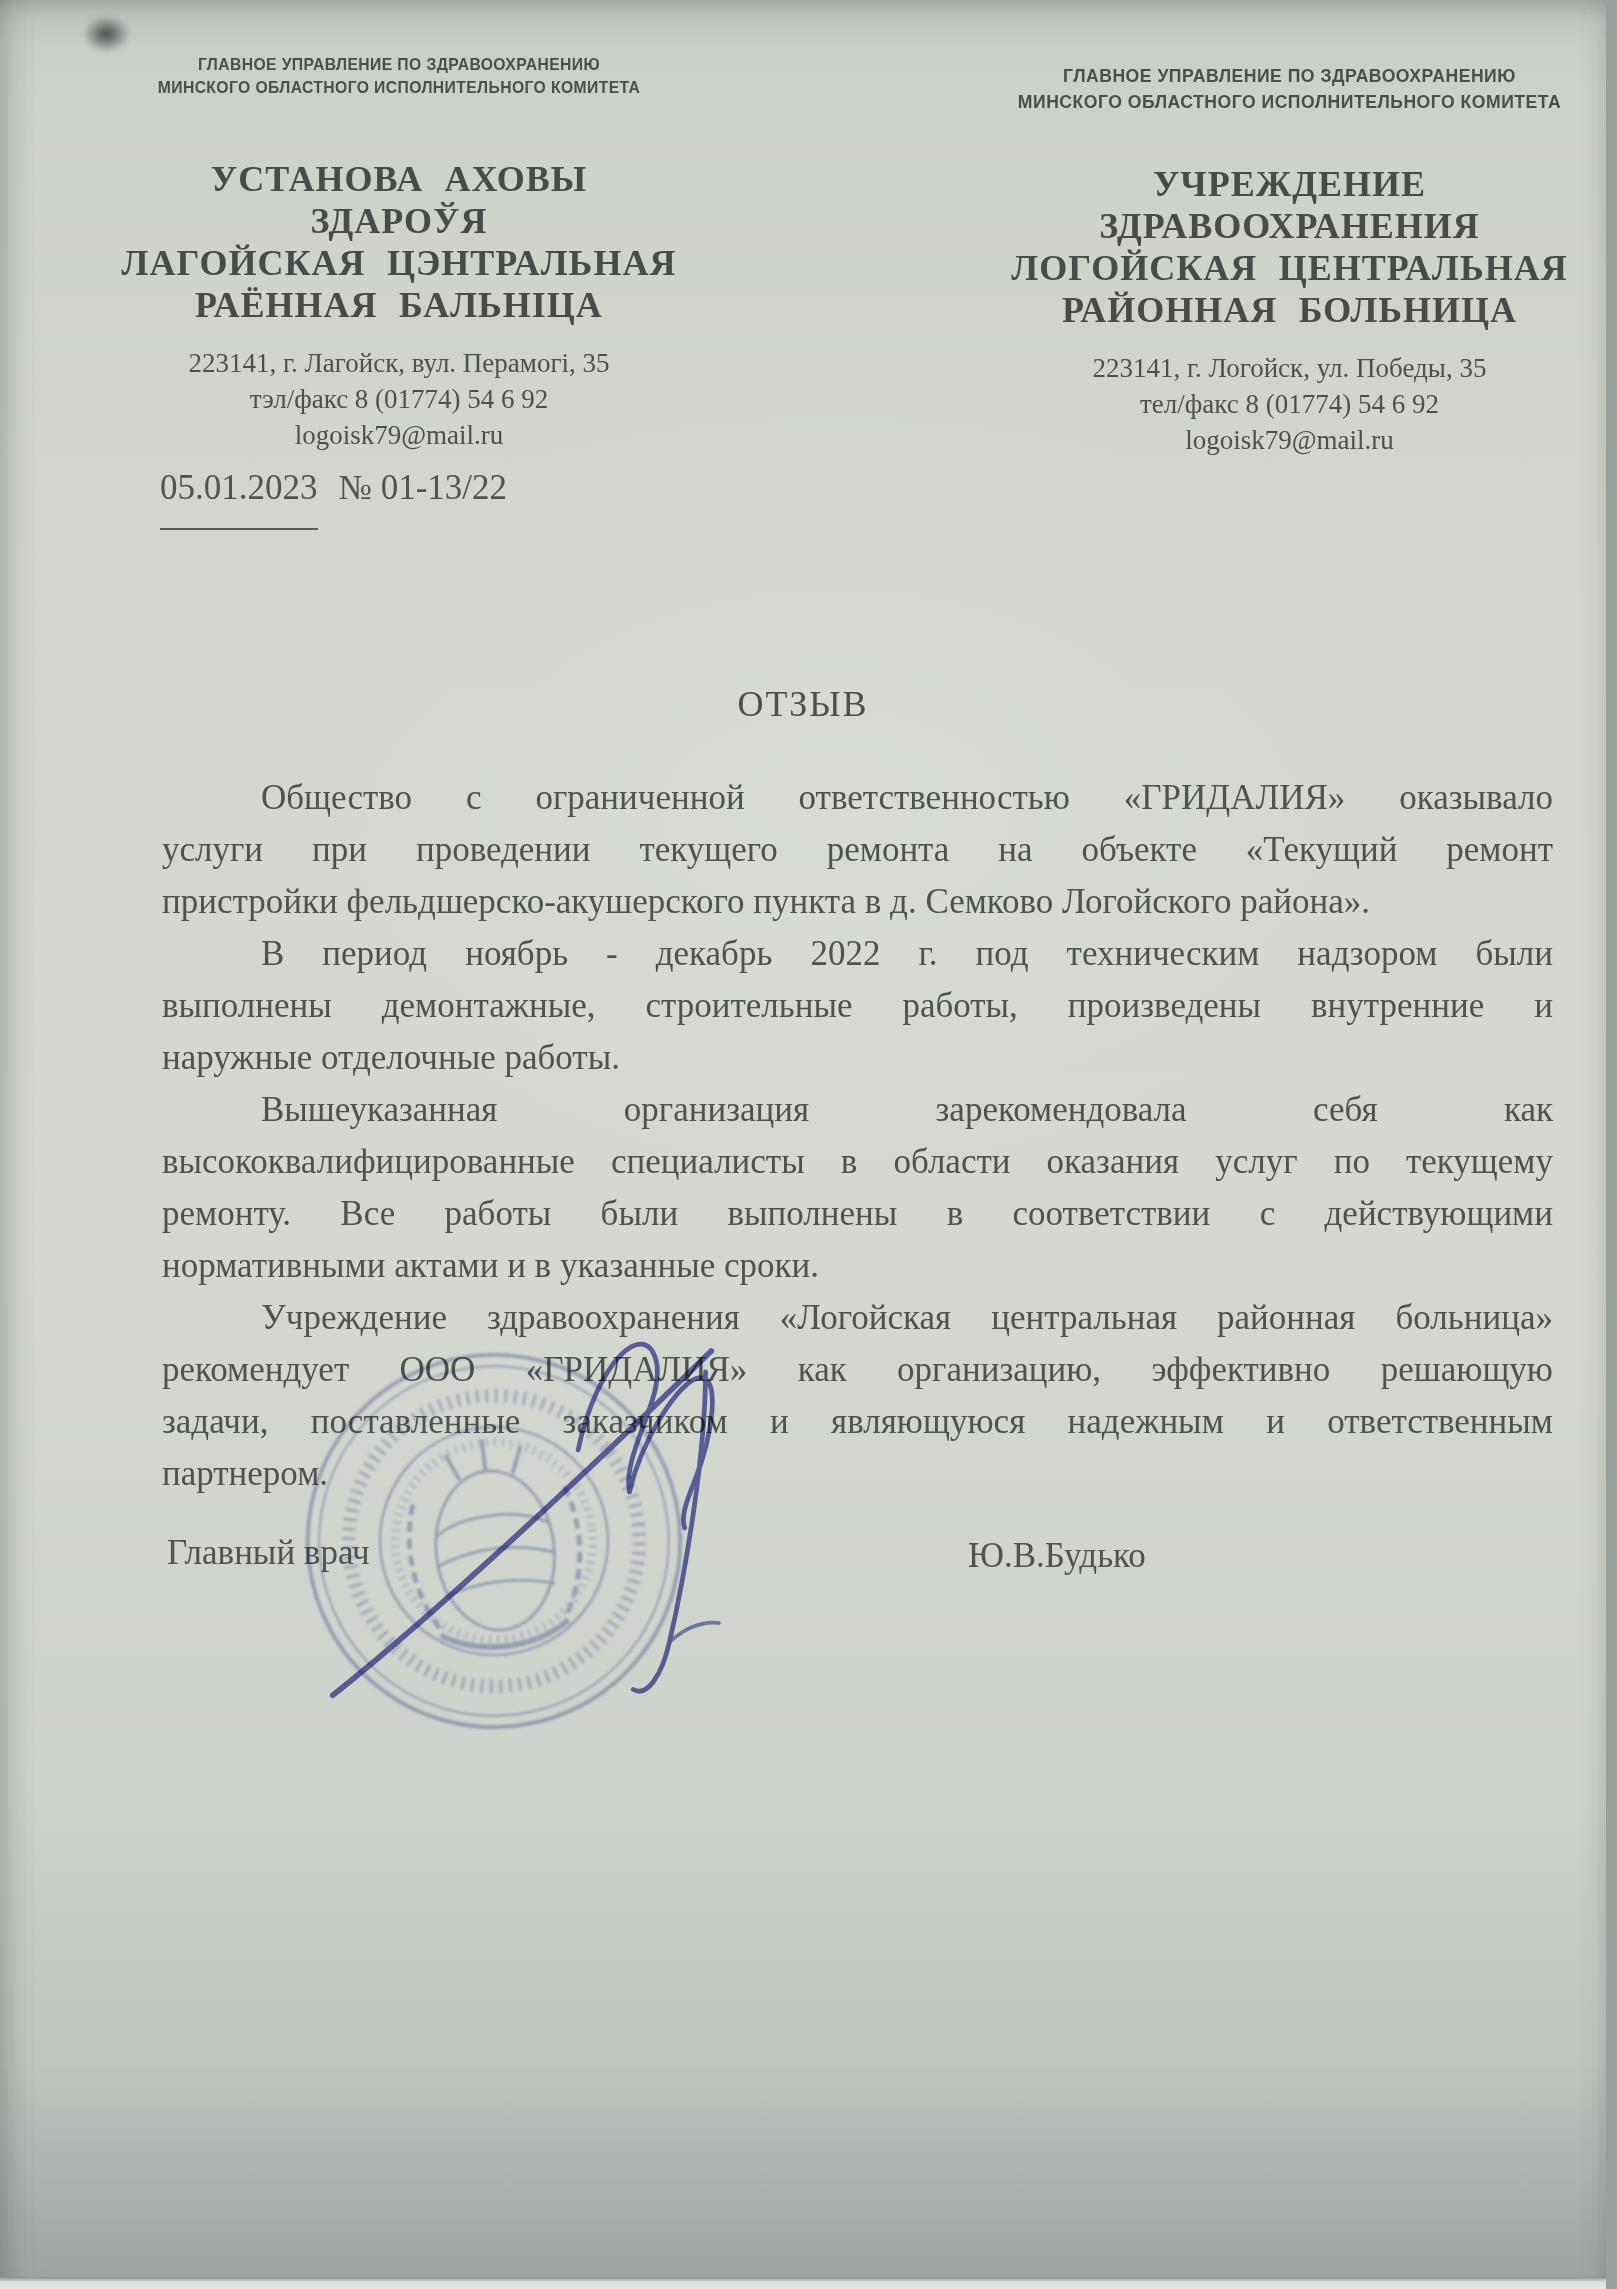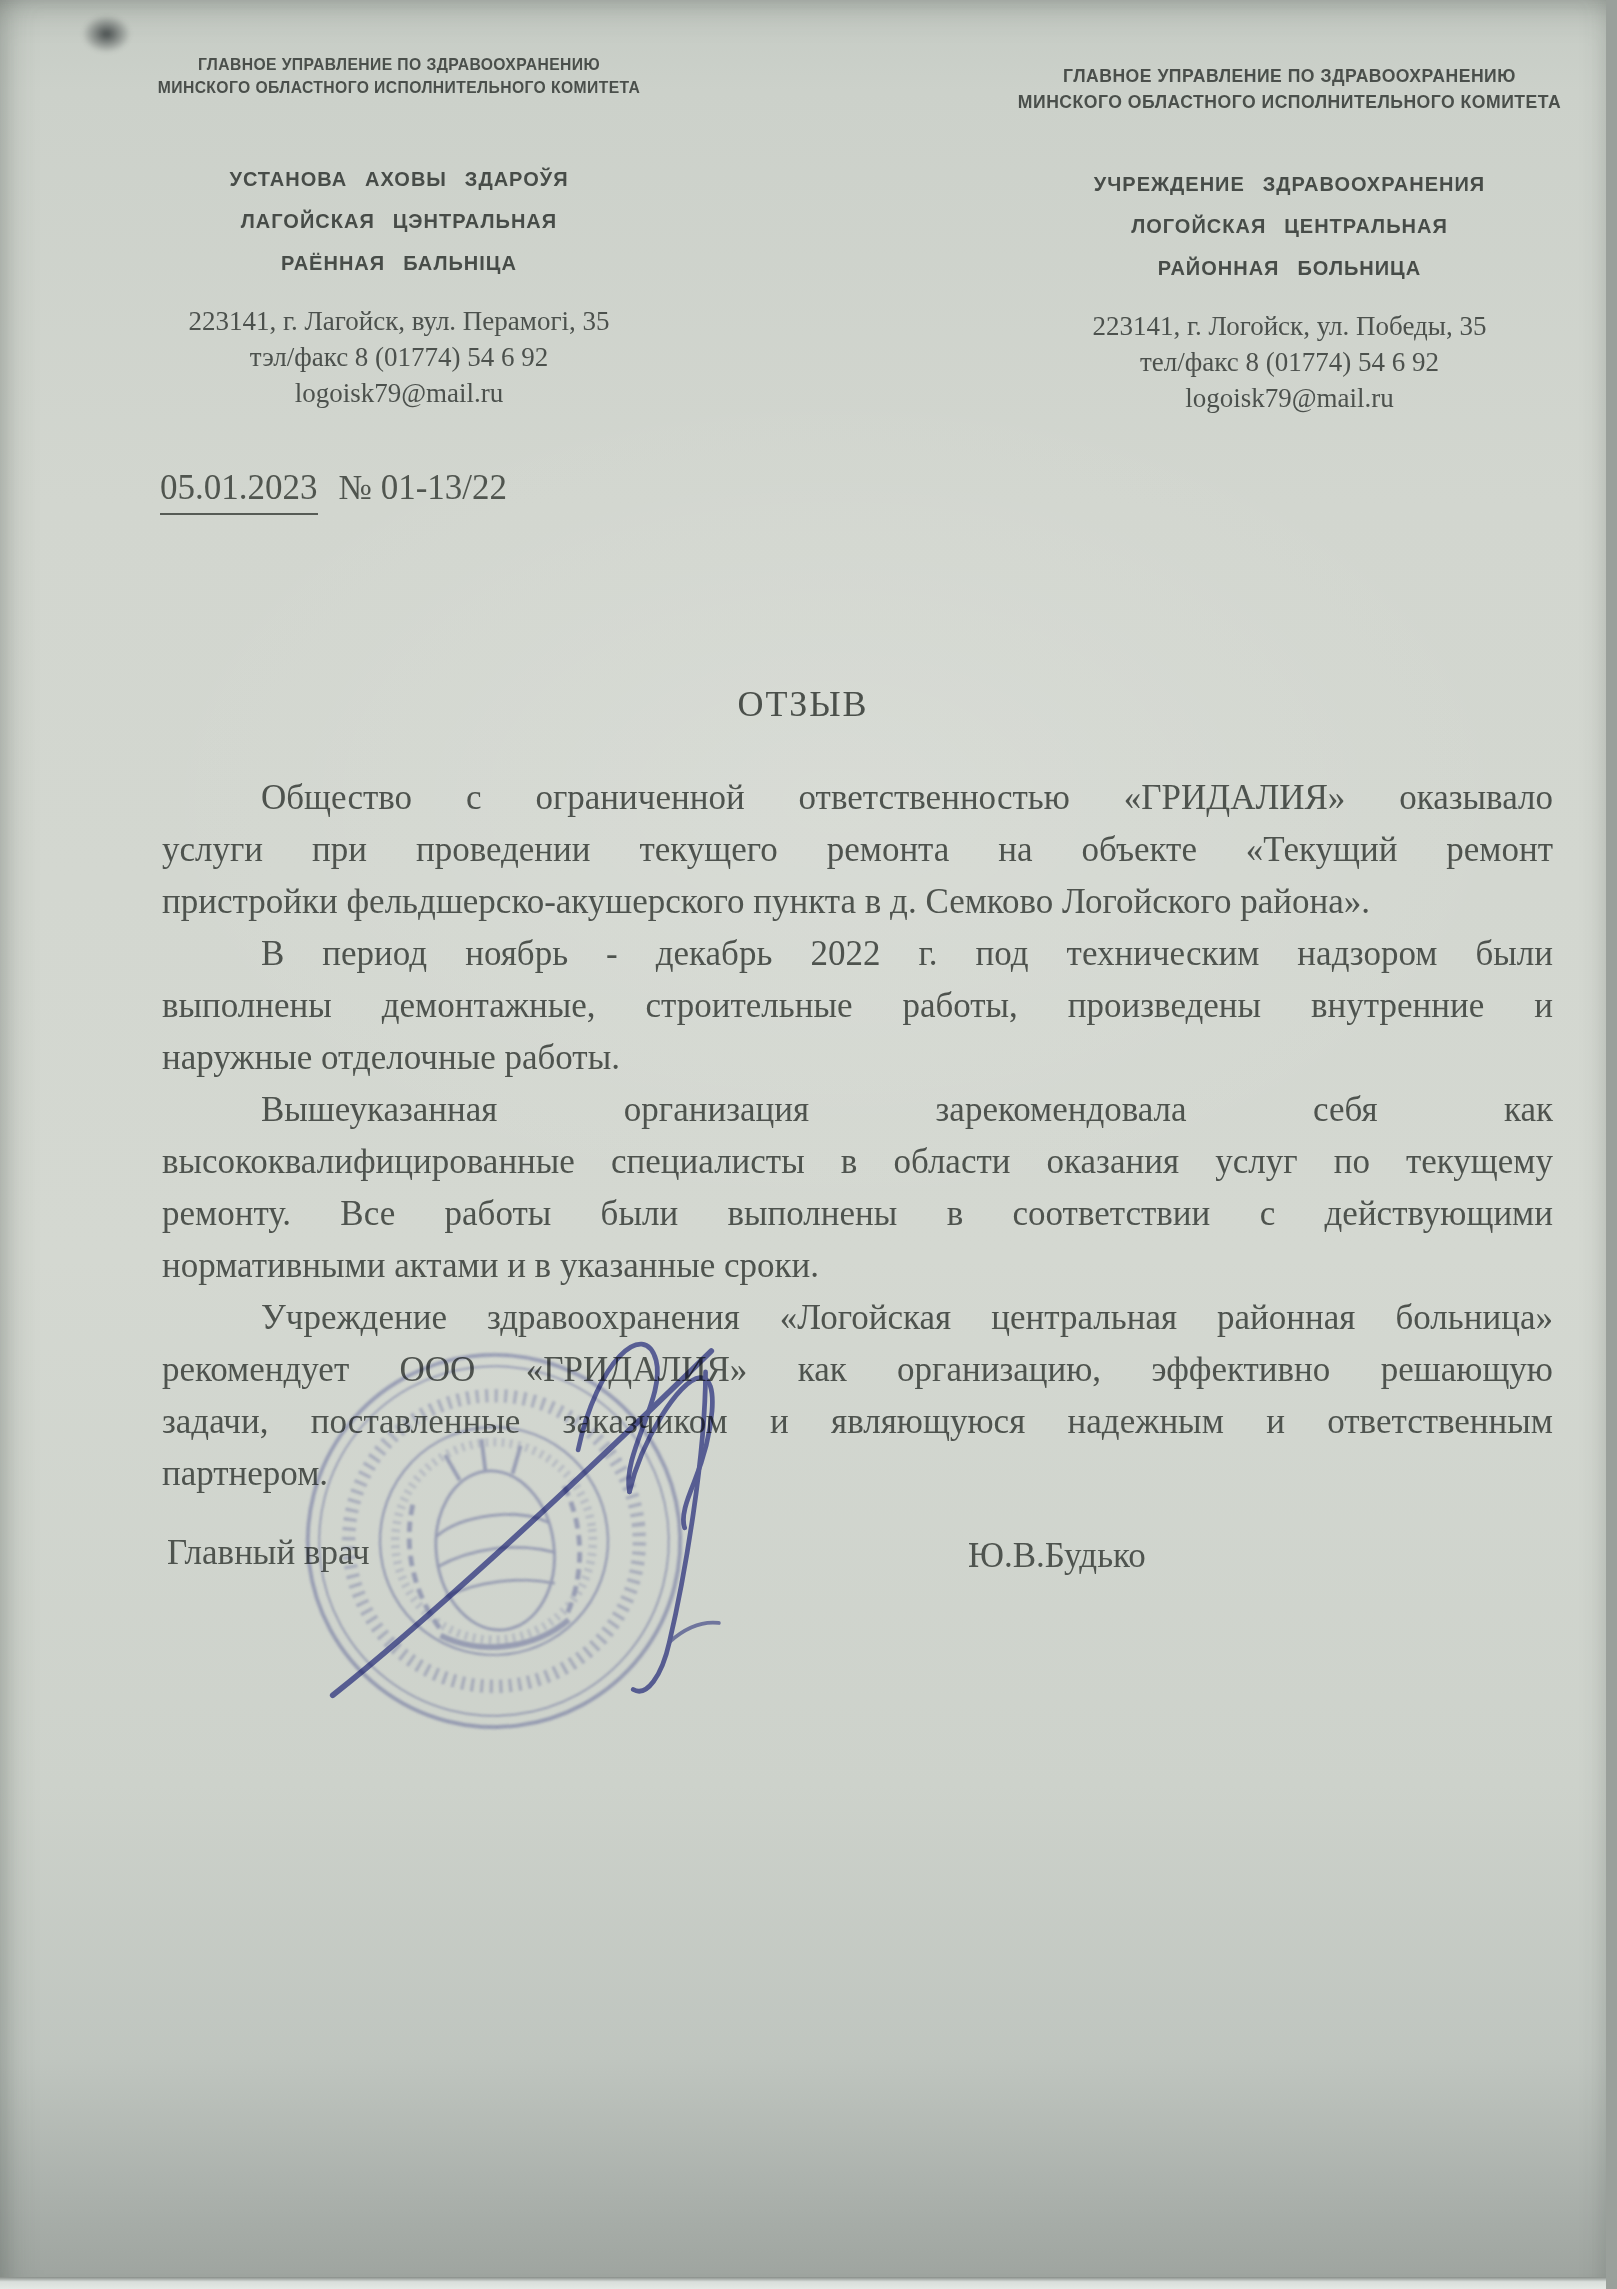--- a/index.html
+++ b/index.html
@@ -36,31 +36,31 @@
   .header{position:absolute;text-align:center;}
   .header-left{left:112px;top:53px;width:574px;}
   .header-right{left:989px;top:63px;width:601px;}
   .authority{
     font-family:"Liberation Sans",sans-serif;font-weight:700;
     color:#4a4f4b;
   }
   .header-left .authority{font-size:15.7px;line-height:23px;letter-spacing:0.4px;}
   .header-right .authority{font-size:17.6px;line-height:26px;letter-spacing:0.5px;}
   .orgname{
-    font-family:Liberation Sans, sans-serif;font-weight:700;
-    font-size:20px;line-height:42px;letter-spacing:1px;word-spacing:11.4px;
+    font-family:Liberation Serif, serif;font-weight:700;
+    font-size:36px;line-height:42px;letter-spacing:1px;word-spacing:11.4px;
     color:#474c48;
   }
   .header-left .orgname{margin-top:59px;}
   .header-right .orgname{margin-top:48px;}
   .address{margin-top:19px;font-size:27px;line-height:36px;color:#4c514d;}
 
   
   .refline{position:absolute;left:160px;top:468px;font-size:35px;color:#50554f;}
-  .refline .date{border-bottom:2.9px solid #565b55;padding-bottom:6px;}
+  .refline .date{border-bottom:2.9px solid #565b55;padding-bottom:21px;}
   .refline .number{margin-left:21px;}
 
   
   .doc-title{
     position:absolute;left:0;top:683px;width:100%;
     text-align:center;font-size:36px;letter-spacing:1.9px;color:#4b504b;
   }
 
   
   .body-text{position:absolute;left:162px;top:772px;width:1391px;font-size:35px;color:var(--text);}

